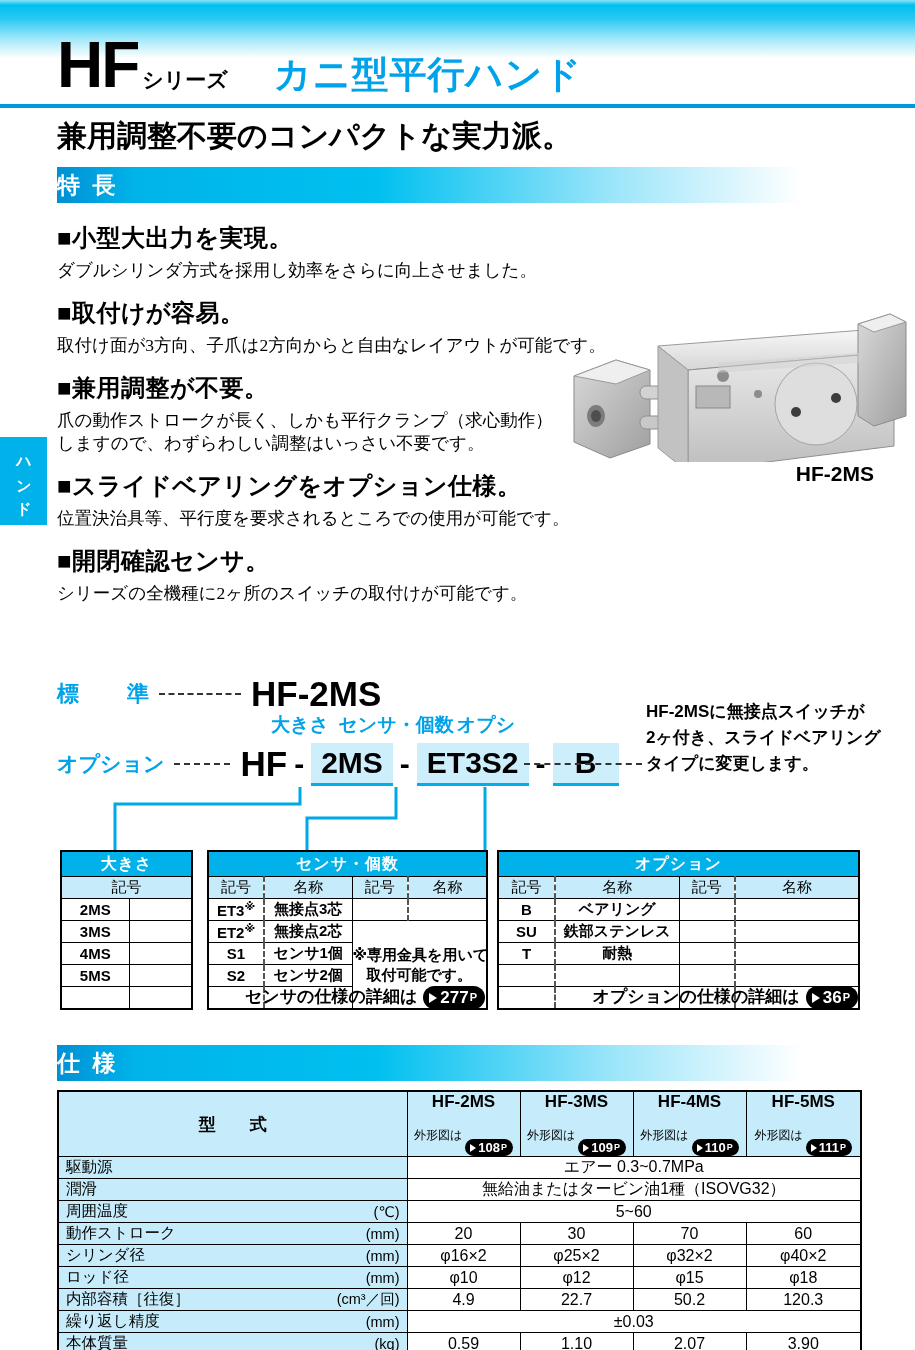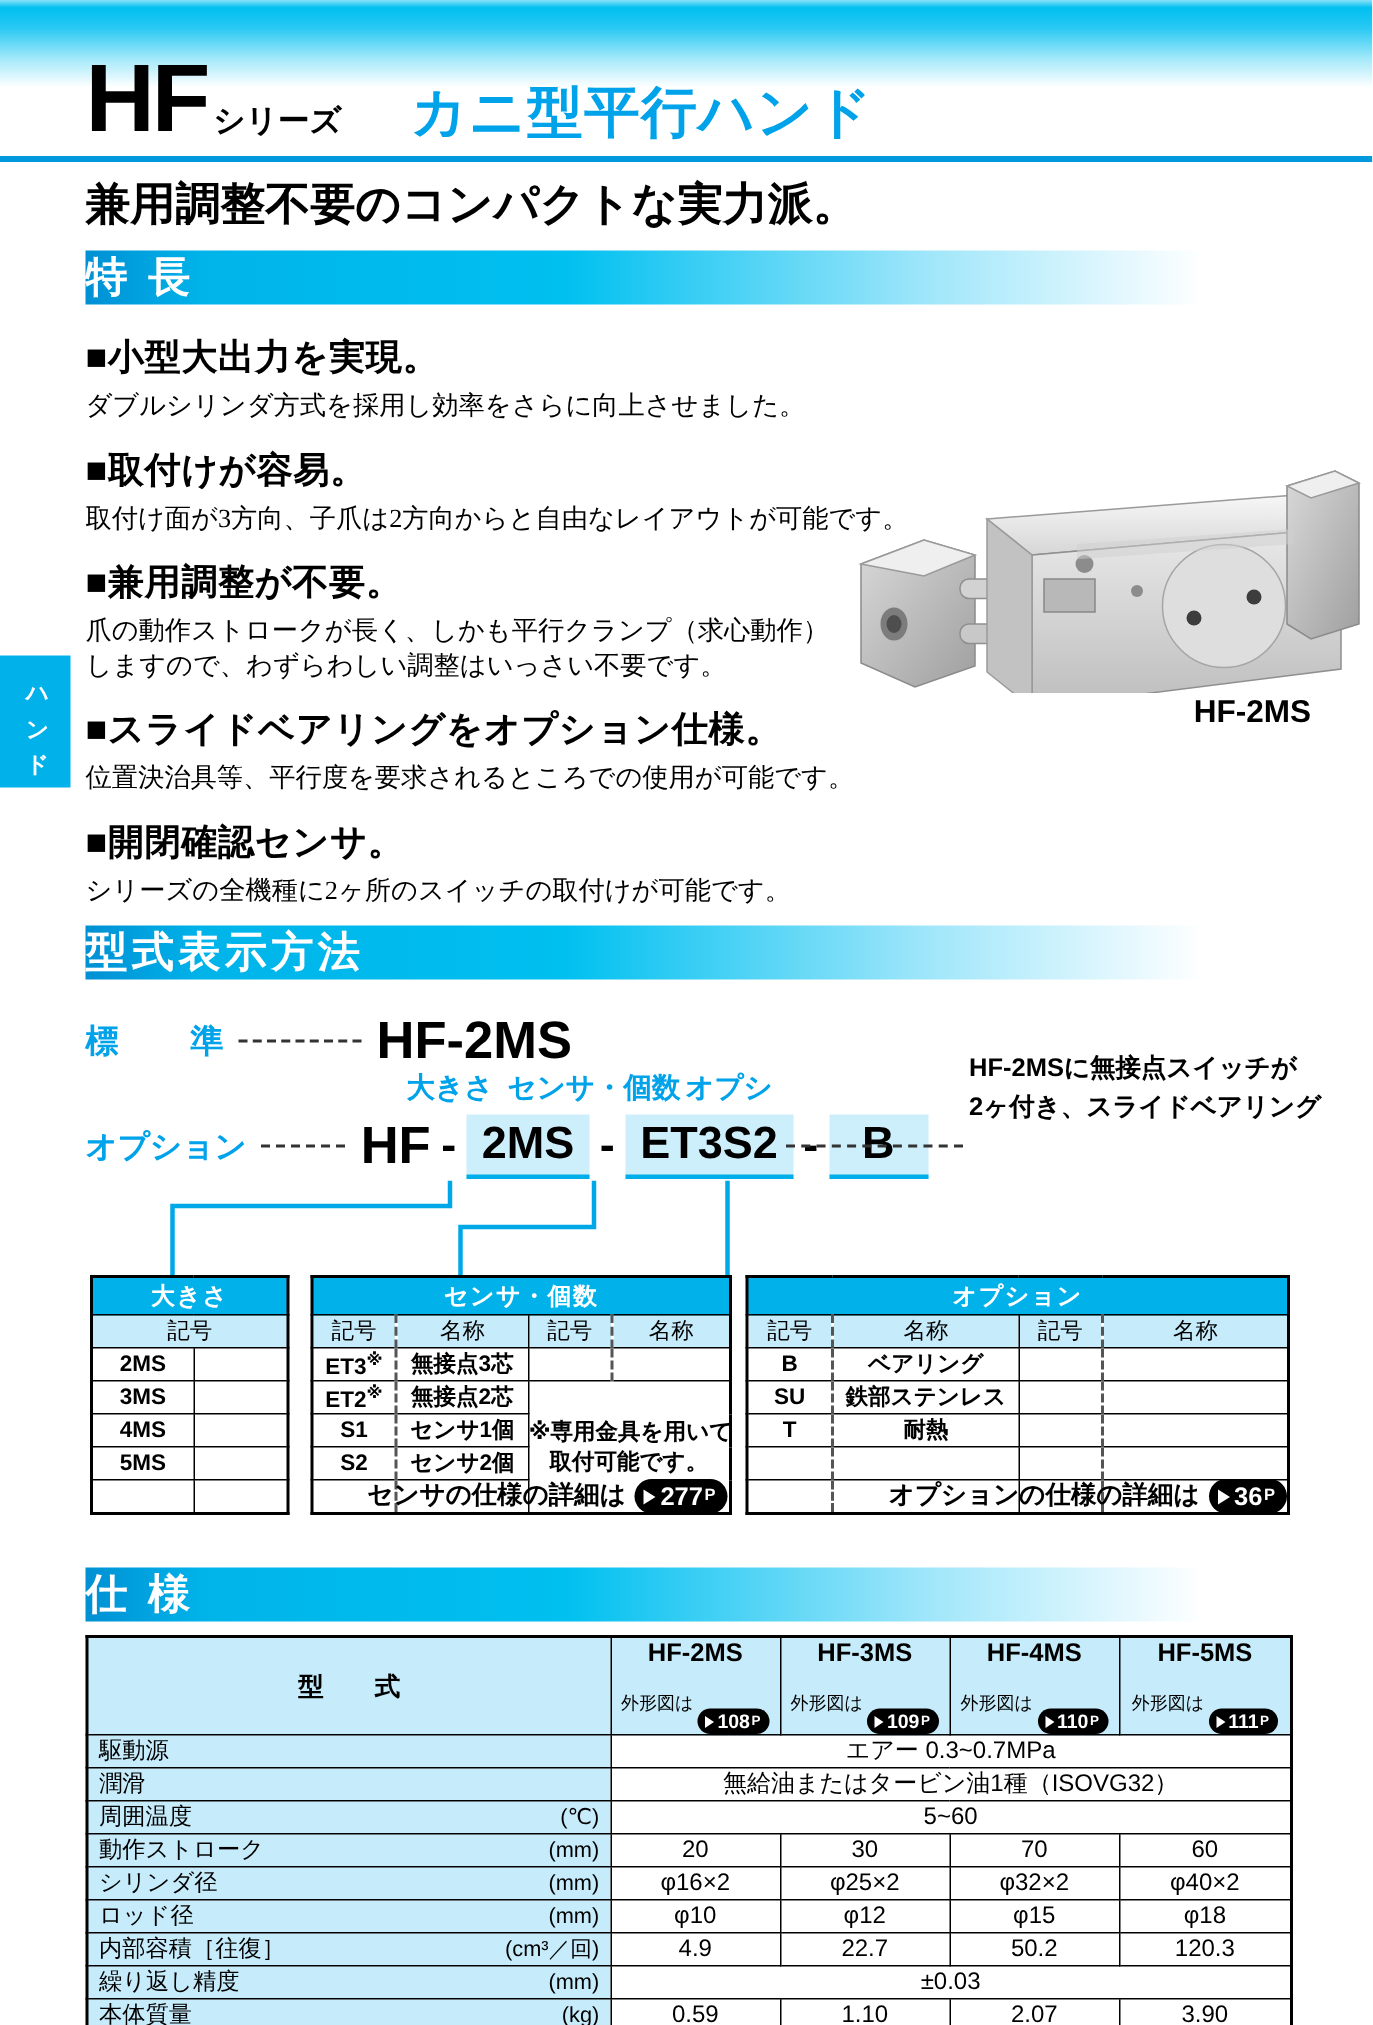--- a/index.html
+++ b/index.html
@@ -13,21 +13,21 @@
   .title-row{position:absolute;left:57px;bottom:4px;display:flex;align-items:baseline;}
   .hf{font-size:64px;font-weight:bold;line-height:1;letter-spacing:-2px;}
   .series{font-size:21px;font-weight:bold;margin-left:4px;}
   .product-type{font-size:37px;font-weight:bold;color:#00a2e9;margin-left:46px;letter-spacing:1px;}
 
   .tagline{position:absolute;top:116px;left:57px;font-size:30px;font-weight:bold;}
 
   
   .section-bar{position:absolute;left:57px;width:801px;height:36px;box-sizing:border-box;
     background:linear-gradient(90deg,#0090d4 0%,#00b4ea 10%,#00c0f0 40%,#9fe6fa 70%,#ffffff 93%);
-    color:#fff;font-size:28px;font-weight:bold;line-height:36px;letter-spacing:3px;}
+    color:#fff;font-size:23px;font-weight:bold;line-height:36px;letter-spacing:3px;}
 
   
   #features-bar{top:167px;}
   .features{position:absolute;top:222px;left:57px;width:560px;}
   .feature-title{font-size:24px;font-weight:bold;margin:15px 0 5px 0;letter-spacing:0.5px;}
   .feature-title:first-child{margin-top:0;}
   .feature-desc{font-family:"Liberation Serif","DejaVu Serif",serif;font-size:17.5px;line-height:23px;}
 
   
   .photo{position:absolute;left:558px;top:276px;width:352px;margin:0;}
@@ -170,21 +170,20 @@
       <polygon points="300,48 332,38 348,46 348,140 316,150 300,140" fill="url(#gJaw)" stroke="#8a8a8a"></polygon>
       <polygon points="300,48 332,38 348,46 316,56" fill="#efefef" stroke="#9a9a9a"></polygon>
       <rect x="160" y="98" width="144" height="10" transform="skewY(-4)" fill="#cfcfcf" opacity="0.5"></rect>
     </svg>
     <figcaption>HF-2MS</figcaption>
   </figure>
 
   <div class="side-tab">ハンド</div>
 
   <div class="model-section">
-    <div class="section-bar">型式表示方法</div>
 
     <div class="std-row">
       <span class="cy std-label">標準</span>
       <span class="leader" style="width:82px"></span>
       <span class="big-model">HF-2MS</span>
     </div>
 
     <span class="box-label cy" style="left:252px;width:96px">大きさ</span>
     <span class="box-label cy" style="left:338px;width:116px">センサ・個数</span>
     <span class="box-label cy" style="left:450px;width:72px">オプション</span>
@@ -198,20 +197,21 @@
       <span class="hy">-</span>
       <span class="code-box bw1">ET3S2</span>
       <span class="hy">-</span>
       <span class="code-box bw2">B</span>
     </div>
 
     <div class="note-dashes"></div>
     <div class="model-note">
       <div>HF-2MSに無接点スイッチが</div>
       <div>2ヶ付き、スライドベアリング</div>
+      <div>タイプに変更します。</div>
     </div>
 
     <svg class="connectors" width="915" height="63">
       <polyline points="300,0 300,17 115,17 115,63" fill="none" stroke="#00a8e8" stroke-width="3"></polyline>
       <polyline points="396,0 396,31 307,31 307,63" fill="none" stroke="#00a8e8" stroke-width="3"></polyline>
       <polyline points="485,0 485,63" fill="none" stroke="#00a8e8" stroke-width="3"></polyline>
     </svg>
 
     <table class="mini" id="size-table">
       <colgroup>

